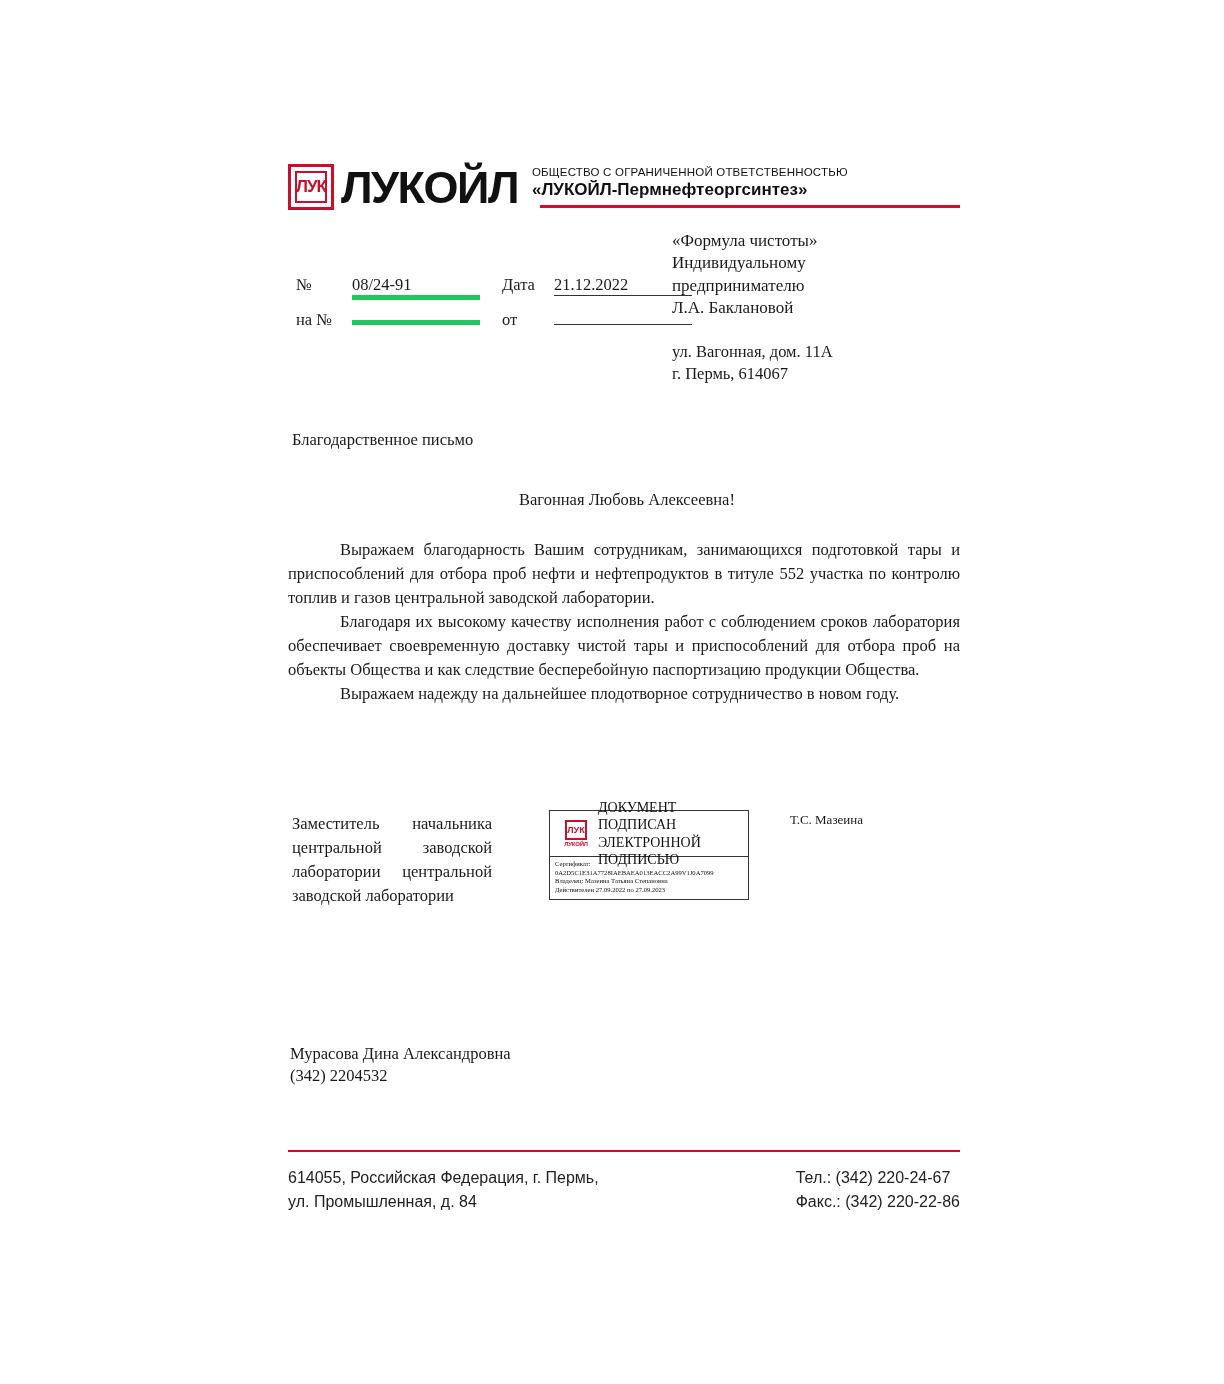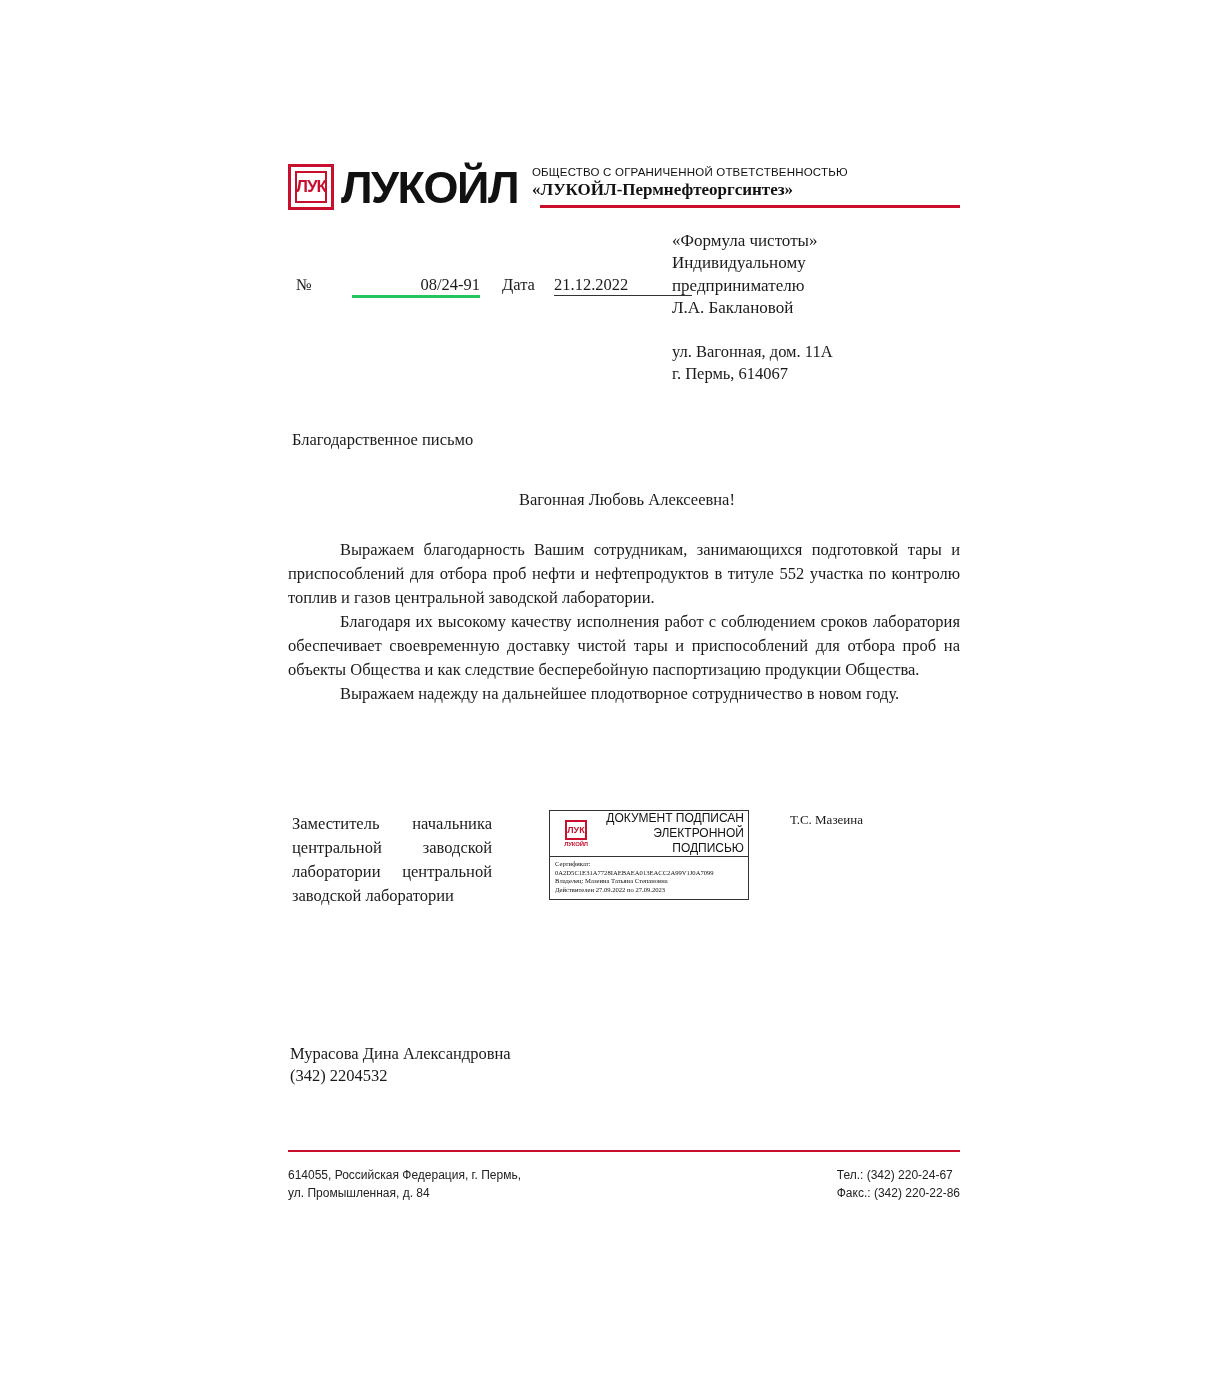--- a/index.html
+++ b/index.html
@@ -75,21 +75,21 @@
     padding-top: 6px;
   }
   .org-line1 {
     font-family: "Liberation Sans", sans-serif;
     font-size: 11.5px;
     letter-spacing: 0.2px;
     color: #111;
     white-space: nowrap;
   }
   .org-line2 {
-    font-family: Liberation Serif, serif;
+    font-family: Liberation Sans, sans-serif;
     font-weight: bold;
     font-size: 17px;
     color: #111;
     margin-top: 2px;
     white-space: nowrap;
   }
   .header-rule {
     position: absolute;
     left: 540px;
     top: 205px;
@@ -108,22 +108,22 @@
   .req-row {
     display: flex;
     align-items: baseline;
     height: 25px;
   }
   .req-label {
     width: 56px;
   }
   .req-field {
     width: 128px;
-    border-bottom: 3px solid #22c55e;
-    text-align: right;
+    border-bottom: 5px solid #22c55e;
+    text-align: left;
     margin-right: 22px;
     height: 20px;
     line-height: 20px;
   }
   .req-label2 {
     width: 52px;
   }
   .req-field2 {
     width: 138px;
     border-bottom: 1px solid #333;
@@ -242,23 +242,23 @@
   .stamp-logo .word {
     font-family: "Liberation Sans", sans-serif;
     font-size: 6px;
     font-weight: bold;
     color: #c8102e;
     margin-top: 1px;
     letter-spacing: -0.2px;
   }
   .stamp-head {
     flex: 1;
-    text-align: right;
-    font-family: Liberation Sans, sans-serif;
-    font-size: 12px;
+    text-align: left;
+    font-family: Liberation Serif, serif;
+    font-size: 14px;
     line-height: 1.25;
     color: #111;
     padding-right: 4px;
   }
   .stamp-body {
     padding: 3px 4px 0 5px;
     font-family: "Liberation Serif", serif;
     font-size: 6.6px;
     line-height: 1.32;
     color: #111;
@@ -284,21 +284,21 @@
     background: #c8102e;
   }
   .footer {
     position: absolute;
     left: 288px;
     top: 1166px;
     width: 672px;
     display: flex;
     justify-content: space-between;
     font-family: "Liberation Sans", sans-serif;
-    font-size: 12px;
+    font-size: 16px;
     color: #222;
     line-height: 1.5;
   }
   .footer-right { text-align: left; }
 </style>
 </head>
 <body>
 
 <div class="page">
 
@@ -316,20 +316,26 @@
     </div>
   </div>
   <div class="header-rule"></div>
 
   <div class="req">
     <div class="req-row">
       <div class="req-label">№</div>
       <div class="req-field">08/24-91</div>
       <div class="req-label2">Дата</div>
       <div class="req-field2">21.12.2022</div>
+    </div>
+    <div class="req-row">
+      <div class="req-label">на №</div>
+      <div class="req-field blank"></div>
+      <div class="req-label2">от</div>
+      <div class="req-field2 blank"></div>
     </div>
   </div>
 
   <div class="addressee">
     <div>«Формула чистоты»</div>
     <div>Индивидуальному</div>
     <div>предпринимателю</div>
     <div>Л.А. Баклановой</div>
   </div>
   <div class="addressee-addr">

